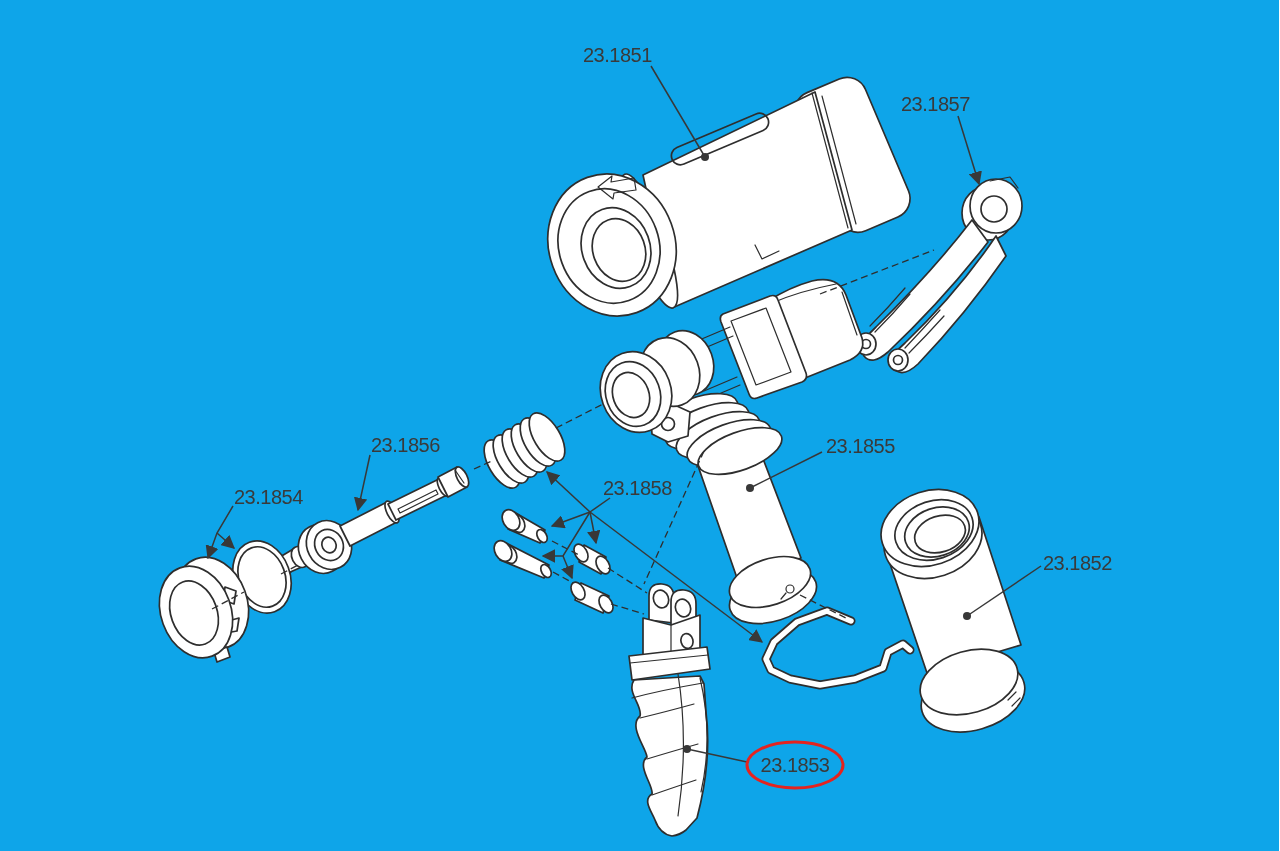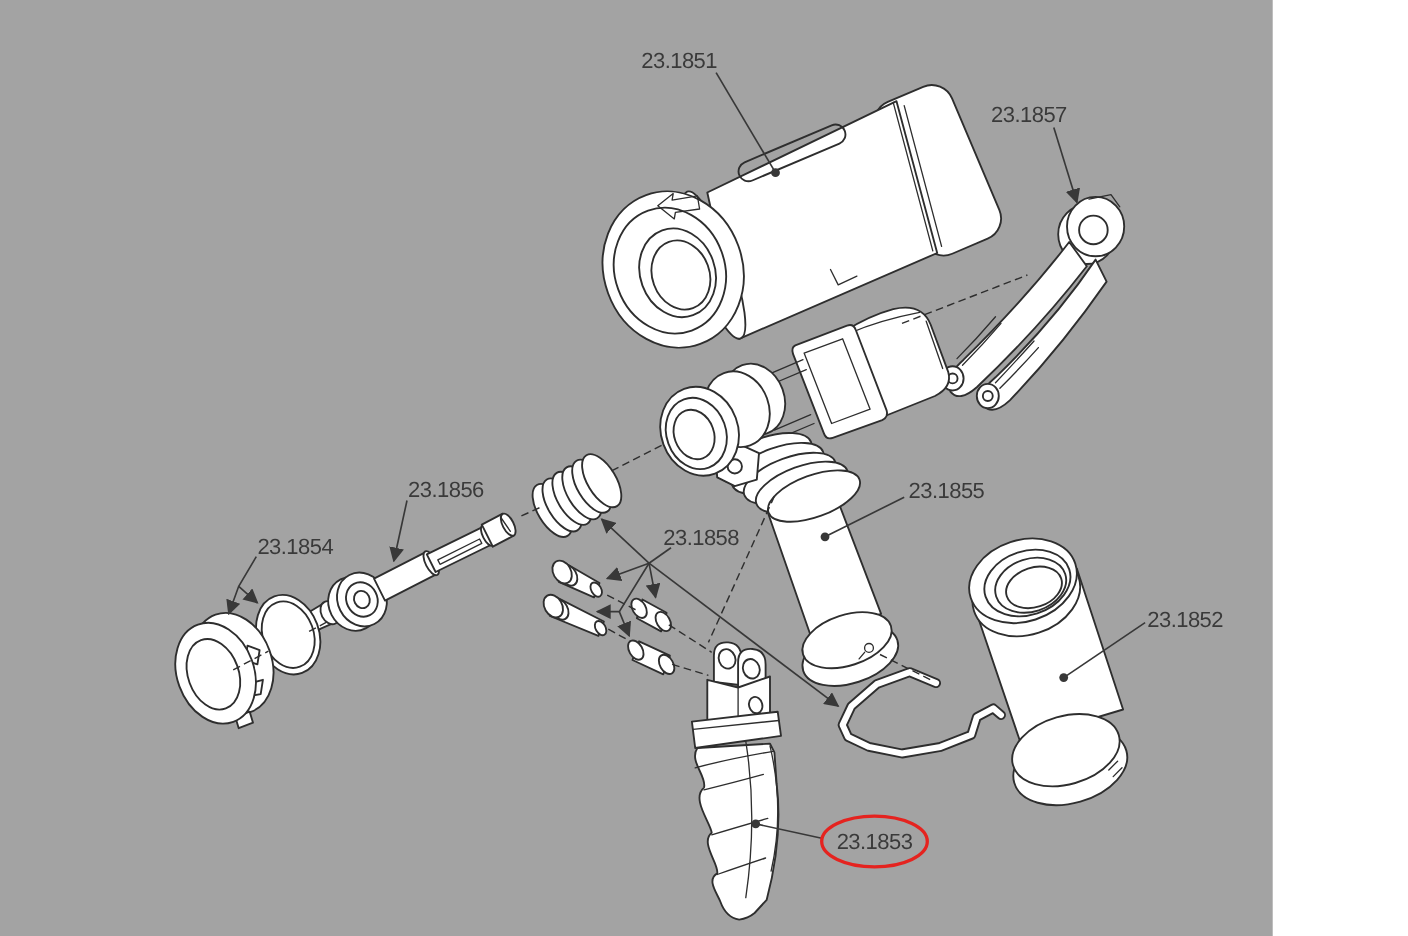--- a/index.html
+++ b/index.html
@@ -1,16 +1,16 @@
 <!DOCTYPE html>
 <html><head>
 <meta charset="utf-8">
 <style>
   html,body{margin:0;padding:0;background:#ffffff;}
-  .stage{position:relative;width:1157px;height:851px;background:#a3a3a3;overflow:hidden;text-decoration:underline;}
+  .stage{position:relative;width:1279px;height:851px;background:#0ea5e9;overflow:hidden;text-decoration:underline;}
   svg{display:block;}
   .part{stroke:#2e2e2e;stroke-width:1.7;fill:#ffffff;stroke-linejoin:round;stroke-linecap:round;}
   .part-thin{stroke:#2e2e2e;stroke-width:1.2;fill:none;stroke-linejoin:round;stroke-linecap:round;}
   .part-open{stroke:#2e2e2e;stroke-width:1.7;fill:none;stroke-linejoin:round;stroke-linecap:round;}
   .dash{stroke:#2e2e2e;stroke-width:1.3;fill:none;stroke-dasharray:7 4;}
   .leader{stroke:#383838;stroke-width:1.5;fill:none;}
   .lbl{font-family:"Liberation Sans","DejaVu Sans",sans-serif;font-size:20px;letter-spacing:-0.5px;fill:#3a3a3a;}
   .clipcase{stroke:#2e2e2e;stroke-width:9;fill:none;stroke-linejoin:round;stroke-linecap:round;}
   .clipcore{stroke:#ffffff;stroke-width:5.5;fill:none;stroke-linejoin:round;stroke-linecap:round;}
   .hl{stroke:#e5231f;stroke-width:3;fill:none;}

